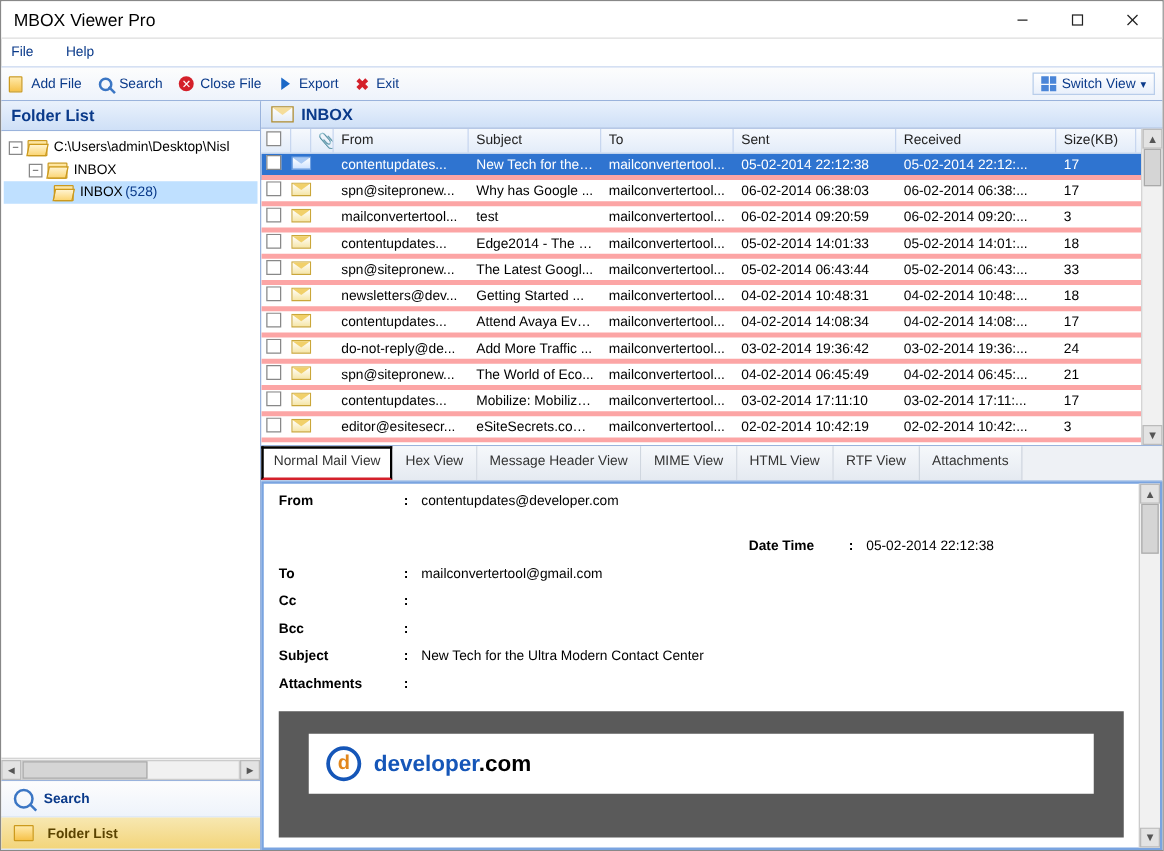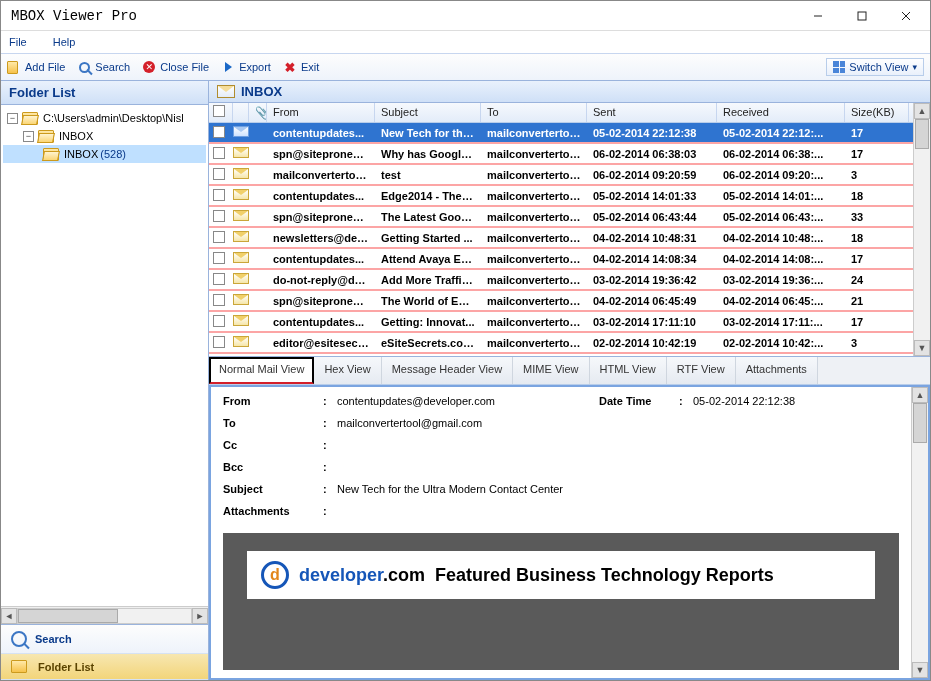--- a/index.html
+++ b/index.html
@@ -1,18 +1,18 @@
 <!DOCTYPE html>
 <html><head>
 <meta charset="utf-8">
 <style>
 * { box-sizing: border-box; margin: 0; padding: 0; }
 body { font-family: Tahoma, Arial, sans-serif; font-size: 11px; background: #fff; width: 931px; height: 681px; overflow: hidden; border: 1px solid #888; display: flex; flex-direction: column; }
 .titlebar { height: 30px; display: flex; align-items: center; padding: 0 2px 0 10px; background: #fff; border-bottom: 1px solid #ddd; }
-.titlebar-title { font-size: 14px; flex: 1; font-family: Liberation Mono, monospace; }
+.titlebar-title { font-size: 14px; flex: 1; }
 .winbtn { width: 44px; height: 28px; display: flex; align-items: center; justify-content: center; }
 .winbtn svg { width: 10px; height: 10px; }
 .menubar { height: 22px; display: flex; align-items: center; padding: 0 8px; gap: 26px; color: #0a3a8a; }
 .menubar span { cursor: default; }
 .toolbar { height: 28px; display: flex; align-items: center; padding: 0 6px; gap: 6px; background: linear-gradient(#fdfdfd,#eef3fb); border-top: 1px solid #c7d6ef; border-bottom: 1px solid #9ab3dc; }
 .toolbar-left { display: flex; align-items: center; gap: 12px; flex: 1; }
 .tbtn { display: flex; align-items: center; gap: 4px; color: #0a3a8a; cursor: default; }
 .tbtn .icn { width: 14px; height: 14px; display: inline-flex; align-items: center; justify-content: center; }
 .toolbar-right { display: flex; align-items: center; gap: 4px; border: 1px solid #b8cdea; padding: 2px 6px; background: linear-gradient(#fefeff,#e9f0fb); color: #0a3a8a; }
 .main { flex: 1; display: flex; min-height: 0; }
@@ -48,21 +48,21 @@
 .gh.chk { width: 24px; padding: 2px 4px; }
 .gh.flag { width: 16px; }
 .gh.att { width: 18px; text-align: center; }
 .col-from { width: 108px; }
 .col-subj { width: 106px; }
 .col-to { width: 106px; }
 .col-sent { width: 130px; }
 .col-recv { width: 128px; }
 .col-size { width: 64px; }
 .grid-body { overflow: hidden; }
-.gr { display: flex; height: 21px; align-items: center; border-bottom: 2px solid #fca5a5; font-weight: bold; }
+.gr { display: flex; height: 21px; align-items: center; border-bottom: 4px solid #fca5a5; }
 .gr.sel { background: #2f74d0; color: #fff; }
 .gc { padding: 0 6px; overflow: hidden; white-space: nowrap; text-overflow: ellipsis; font-size: 11px; }
 .gc.chk { width: 24px; padding: 0 4px; }
 .gc.flag { width: 16px; padding: 0; }
 .gc.att { width: 18px; }
 .rowmail { width: 16px; height: 11px; background: linear-gradient(#fff,#f6e6a8); border: 1px solid #caa639; position: relative; display: inline-block; }
 .rowmail::before { content:''; position:absolute; left:0; right:0; top:0; border-left:7px solid transparent; border-right:7px solid transparent; border-top:5px solid #f1d06a; }
 .rowmail.open { background: linear-gradient(#fff,#cfe3ff); border-color:#6e9fe0; }
 .rowmail.open::before { border-top-color:#a9c9f3; }
 .vscroll { width: 17px; background: #efefef; border-left: 1px solid #ccc; display: flex; flex-direction: column; }
@@ -72,21 +72,21 @@
 .viewtabs { display: flex; background: #eef1f5; height: 28px; align-items: stretch; border-bottom: 1px solid #b8cdea; }
 .vtab { padding: 6px 10px; border-right: 1px solid #cfd6df; background: linear-gradient(#f6f8fb,#e5eaf1); color: #333; font-size: 11px; cursor: default; }
 .vtab.active { background: #fff; border: 2px solid #000000; border-bottom: 2px solid #d4202a; padding: 4px 8px; font-weight: normal; }
 .preview { flex: 1; border: 2px solid #7aa4e0; margin: 0; display: flex; min-height: 0; }
 .preview-inner { flex: 1; padding: 8px 12px; overflow: hidden; display: flex; flex-direction: column; }
 .meta-row { display: flex; font-size: 11px; margin-bottom: 10px; }
 .meta-label { width: 100px; font-weight: bold; }
 .meta-colon { width: 14px; font-weight: bold; }
 .meta-val { flex: 1; }
 .meta-row.split .left { display: flex; flex: 1; }
-.meta-row.split .right { display: flex; width: 300px; }
+.meta-row.split .right { display: flex; width: 300px; margin-top: 36px; }
 .bodyframe { margin-top: 6px; flex: 1; background: #5a5a5a; padding: 18px 24px; display: flex; align-items: flex-start; }
 .banner { background: #fff; flex: 1; padding: 10px 14px; display: flex; align-items: center; gap: 10px; font-size: 18px; font-weight: bold; }
 .banner .logo { width: 28px; height: 28px; border: 3px solid #1556b8; border-radius: 50%; display: flex; align-items: center; justify-content: center; color: #e2861b; font-weight: bold; font-size: 16px; }
 .banner .site { color: #111; }
 .banner .site .dev { color: #1556b8; }
 .banner .site .dot { color: #000000; }
 .chkbox { width: 12px; height: 12px; border: 1px solid #888; background: #fff; display: inline-block; }
 .clip { color: #666; font-size: 12px; }
 .icn-close { width: 12px; height: 12px; background: #d4202a; border-radius: 50%; color: #fff; font-size: 9px; display: inline-flex; align-items: center; justify-content: center; }
 .icn-play { width: 0; height: 0; border-top: 5px solid transparent; border-bottom: 5px solid transparent; border-left: 7px solid #1b68c7; }
@@ -325,21 +325,21 @@
               <div class="gc col-to">mailconvertertool...</div>
               <div class="gc col-sent">04-02-2014 06:45:49</div>
               <div class="gc col-recv">04-02-2014 06:45:...</div>
               <div class="gc col-size">21</div>
             </div>
             <div class="gr">
               <div class="gc chk"><span class="chkbox"></span></div>
               <div class="gc flag"><span class="rowmail"></span></div>
               <div class="gc att"></div>
               <div class="gc col-from">contentupdates...</div>
-              <div class="gc col-subj">Getting: Innovat...</div>
+              <div class="gc col-subj">Mobilize: Mobilize...</div>
               <div class="gc col-to">mailconvertertool...</div>
               <div class="gc col-sent">03-02-2014 17:11:10</div>
               <div class="gc col-recv">03-02-2014 17:11:...</div>
               <div class="gc col-size">17</div>
             </div>
             <div class="gr">
               <div class="gc chk"><span class="chkbox"></span></div>
               <div class="gc flag"><span class="rowmail"></span></div>
               <div class="gc att"></div>
               <div class="gc col-from">editor@esitesecr...</div>
@@ -407,21 +407,20 @@
         <div class="meta-row">
             <div class="meta-label">Attachments</div>
             <div class="meta-colon">:</div>
             <div class="meta-val"></div>
           </div>
 
         <div class="bodyframe">
           <div class="banner">
             <span class="logo">d</span>
             <span class="site"><span class="dev">developer</span><span class="dot">.com</span></span>
-            <span>Featured Business Technology Reports</span>
           </div>
         </div>
       </div>
       <div class="vscroll">
         <div class="arrow">▲</div>
         <div class="track">
             <div class="thumb" style="top:0;height:40px"></div>
           </div>
         <div class="arrow">▼</div>
       </div>

